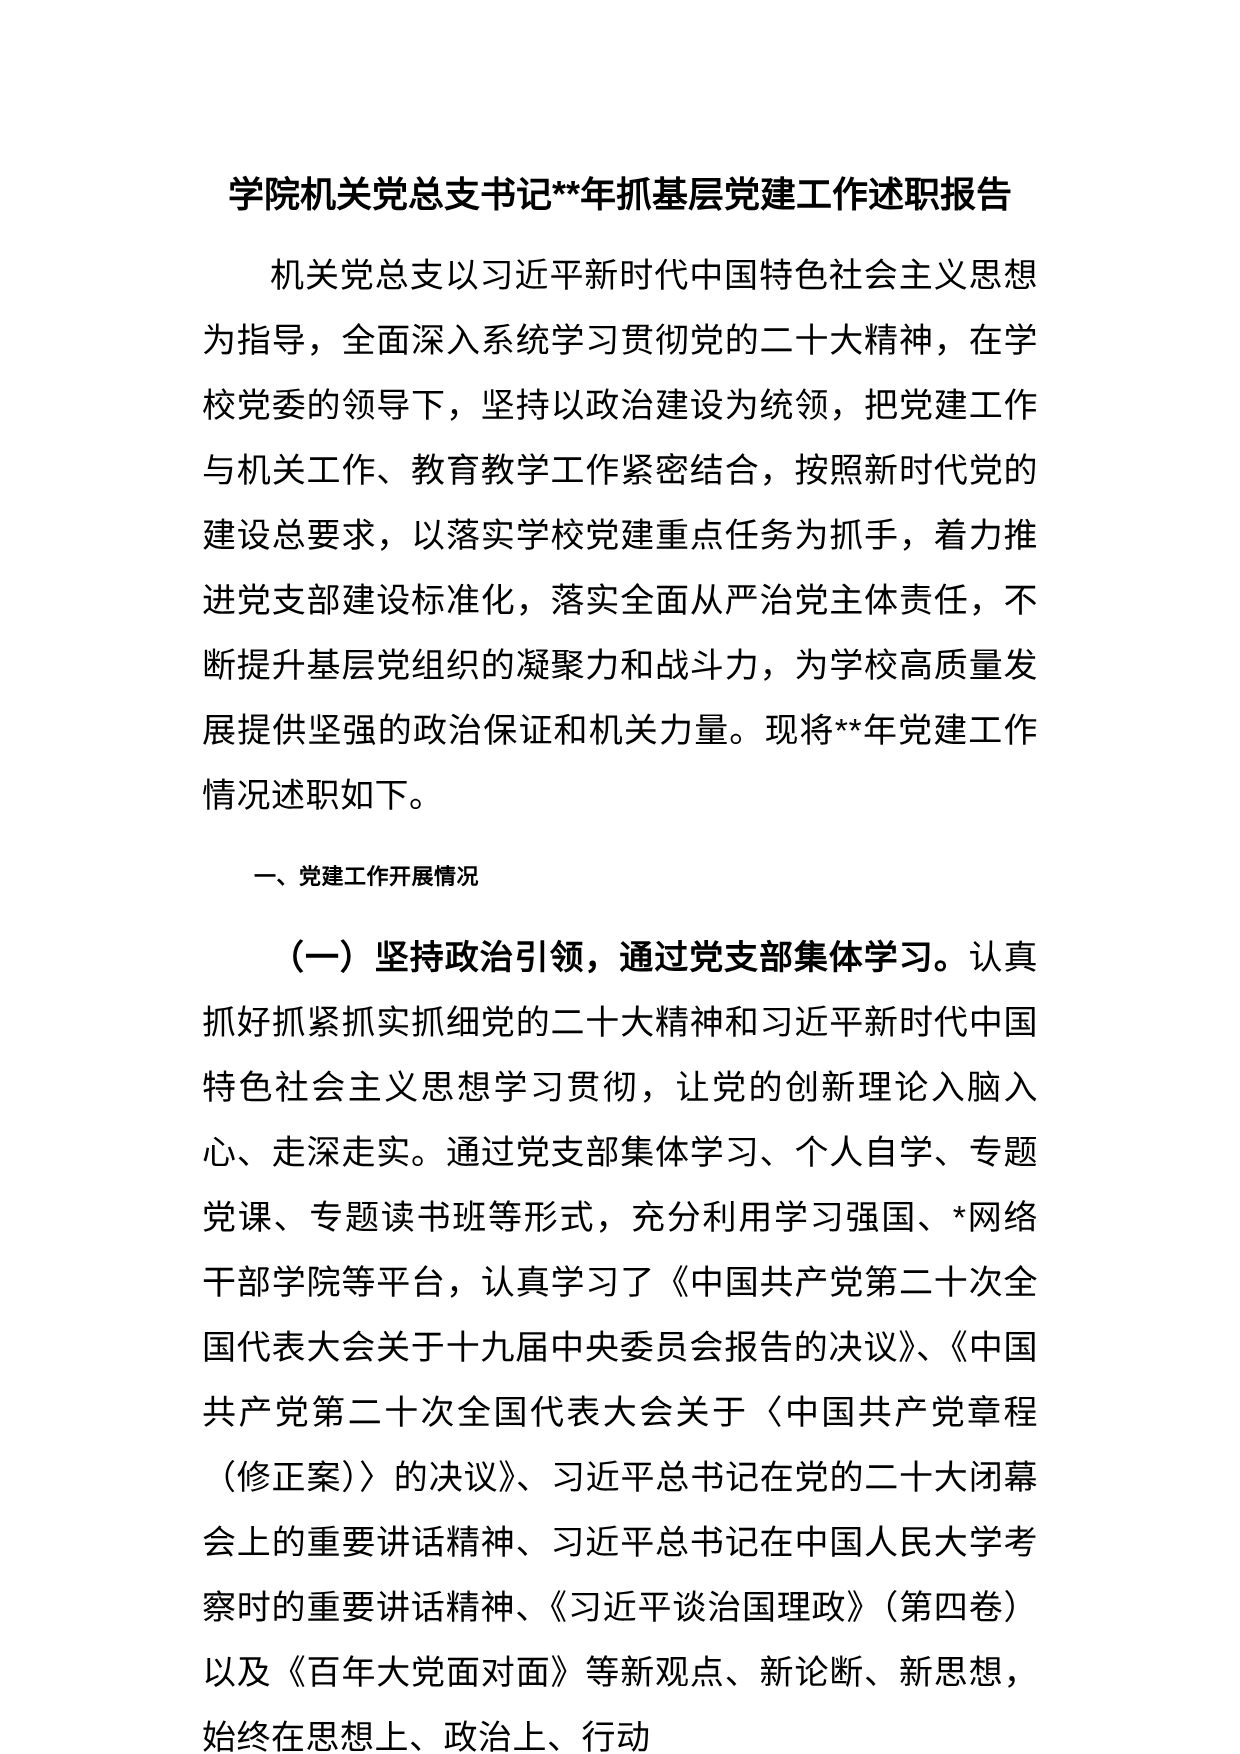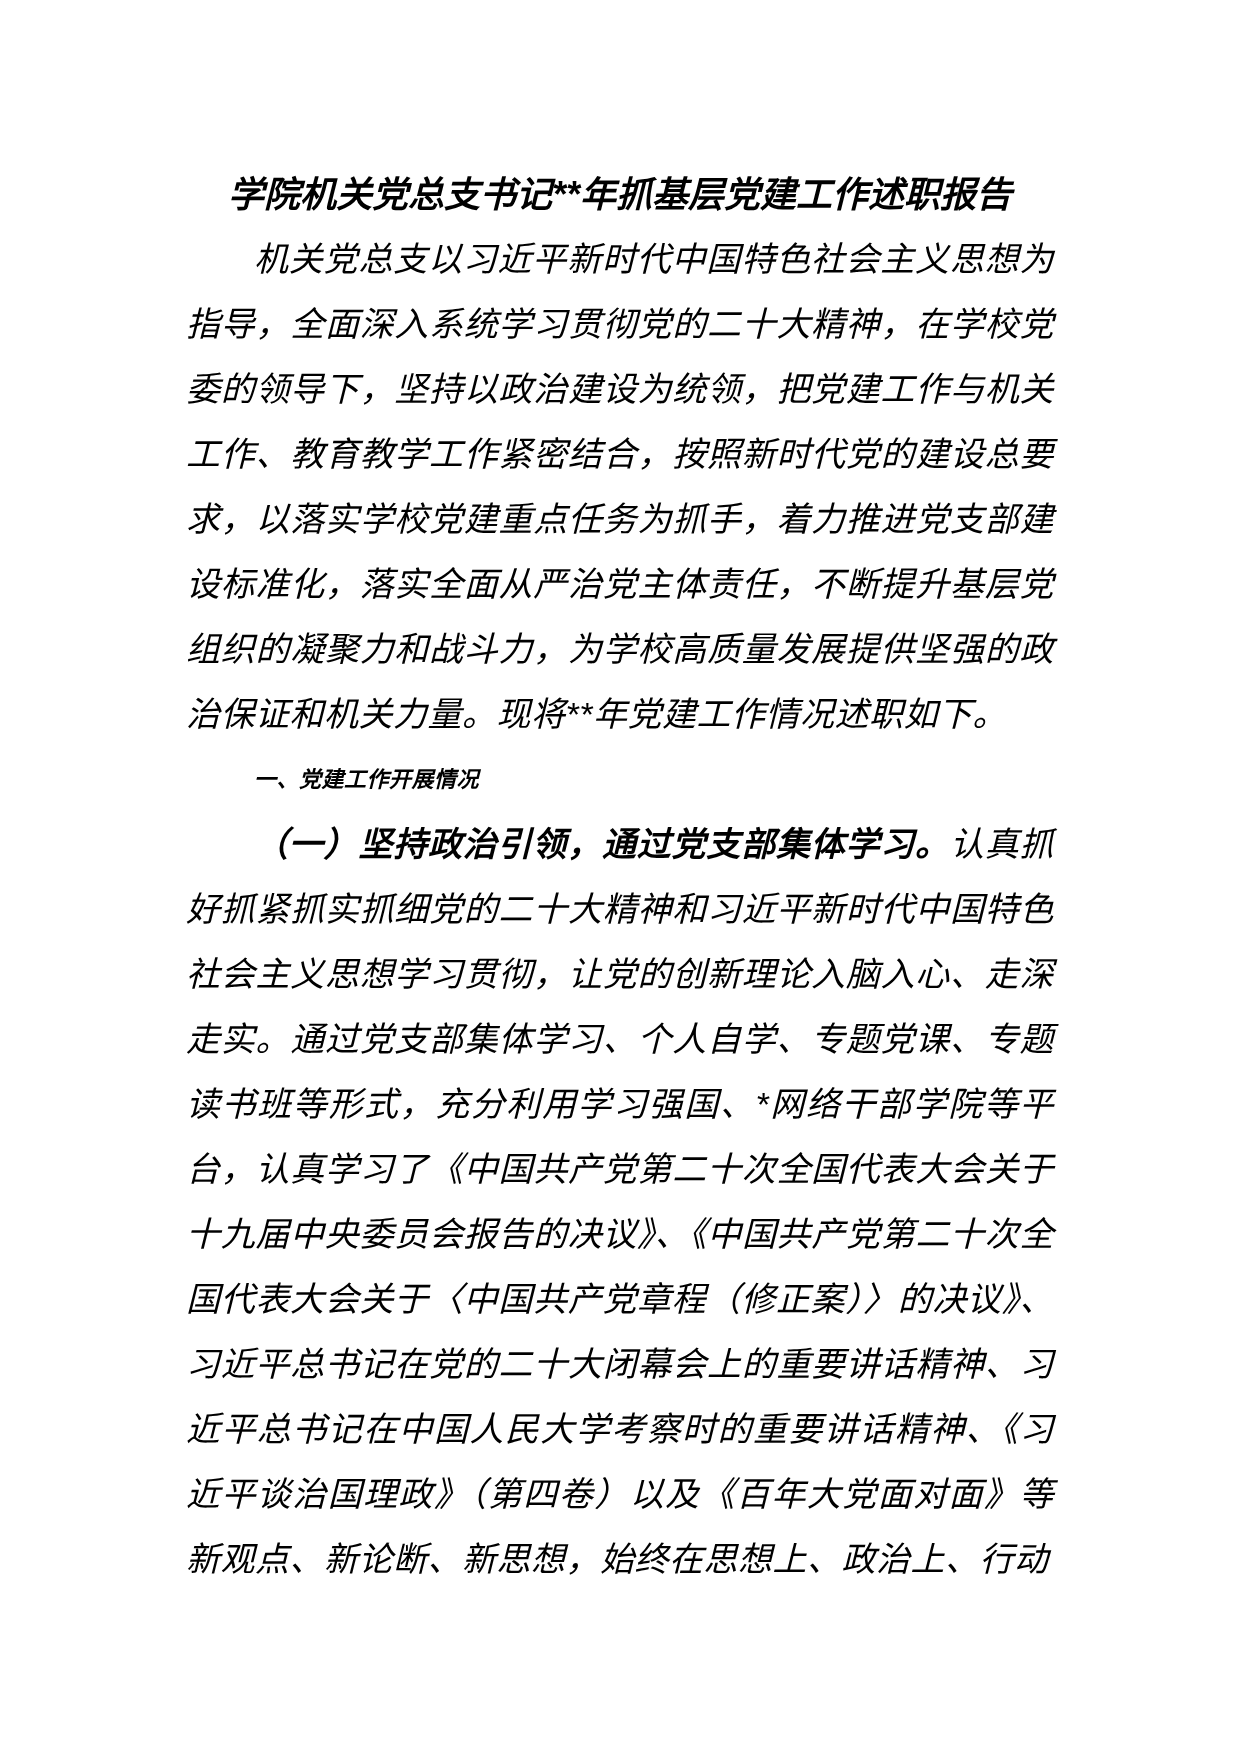--- a/index.html
+++ b/index.html
@@ -11,33 +11,32 @@
     position: relative;
     width: 1240px;
     height: 1754px;
     margin: 0 auto;
     box-sizing: border-box;
     padding: 162px 186px 0 186px;
     background: #ffffff;
     color: #000000;
     font-family: "Liberation Sans", "DejaVu Sans", sans-serif;
     overflow: hidden;
-    font-style: italic;
   }
   .doc-title {
     margin: 0;
     font-size: 36px;
     font-weight: bold;
     line-height: 65px;
     text-align: center;
     text-indent: 0;
     letter-spacing: 0;
   }
   .body-para {
-    margin: 0;
+    margin: 16px;
     font-size: 34px;
     font-weight: normal;
     line-height: 65px;
     text-align: justify;
     text-indent: 68px;
     letter-spacing: 0.5px;
   }
   .section-heading {
     margin: 0;
     font-size: 22px;

